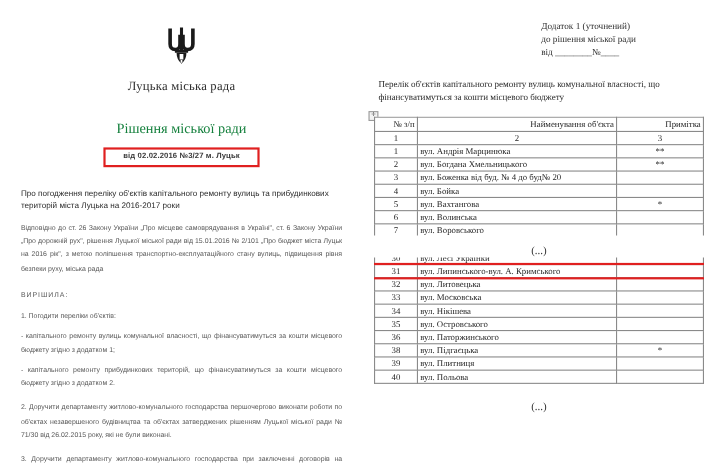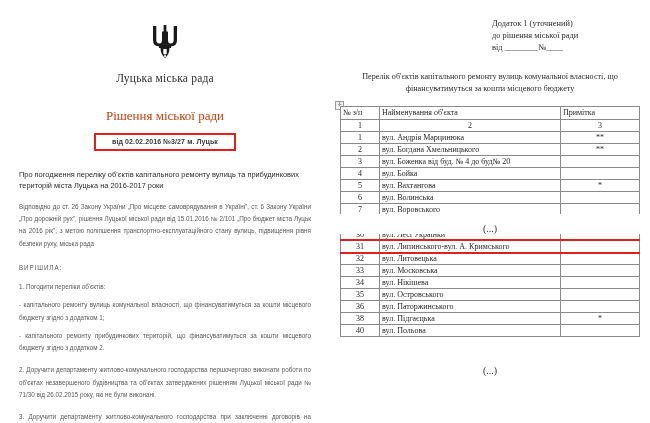--- a/index.html
+++ b/index.html
@@ -44,21 +44,21 @@
     text-align: center;
     font-size: 11.5px;
     color: #2f2f2f;
     margin-top: 7px;
     letter-spacing: .2px;
     font-family: "Liberation Serif", serif;
   }
   .doc-title {
     text-align: center;
     font-size: 13px;
-    color: #c2410c;
+    color: #15803d;
     margin-top: 24px;
     font-family: "Liberation Serif", serif;
   }
   .date-box-wrap {
     text-align: center;
     margin-top: 6px;
   }
   .date-box {
     display: inline-block;
     border: 2px solid #e02020;
@@ -117,21 +117,21 @@
     margin: 18px 14px 0 0;
     text-align: left;
     padding-left: 162px;
     font-size: 8.4px;
     line-height: 1.45;
     color: #2b2b2b;
   }
   .appendix-head div { white-space: nowrap; }
   .table-caption {
     margin: 16px 14px 0 14px;
-    text-align: center;
+    text-align: left;
     font-size: 8.2px;
     line-height: 1.5;
     color: #2b2b2b;
   }
 
   .tbl-block { margin: 0 10px 0 10px; position: relative; }
   .tbl-block.first { margin-top: 11px; }
 
   table.obj-table {
     border-collapse: collapse;
@@ -147,21 +147,21 @@
     line-height: 11px;
     padding: 0 2px;
     overflow: hidden;
     white-space: nowrap;
   }
   td.c-num { width: 34px; text-align: center; }
   td.c-name { text-align: left; padding-left: 5px; }
   td.c-note { width: 74px; text-align: center; }
 
   tr.head-row td {
-    text-align: left;
+    text-align: right;
     height: 12px;
     line-height: 12px;
     vertical-align: middle;
   }
   td.head-num {
     width: 34px;
     text-align: center;
     height: 24px;
     line-height: 11px;
     padding-top: 1px;
@@ -364,20 +364,25 @@
               <td class="c-num">36</td>
               <td class="c-name">вул. Паторжинського</td>
               <td class="c-note"></td>
             </tr>
             <tr>
               <td class="c-num">38</td>
               <td class="c-name">вул. Підгаєцька</td>
               <td class="c-note">*</td>
             </tr>
             <tr>
+              <td class="c-num">39</td>
+              <td class="c-name">вул. Плитниця</td>
+              <td class="c-note"></td>
+            </tr>
+            <tr>
               <td class="c-num">40</td>
               <td class="c-name">вул. Польова</td>
               <td class="c-note"></td>
             </tr>
 
           </tbody>
         </table>
         <div class="redbox-row"></div>
       </div>
     </div>

